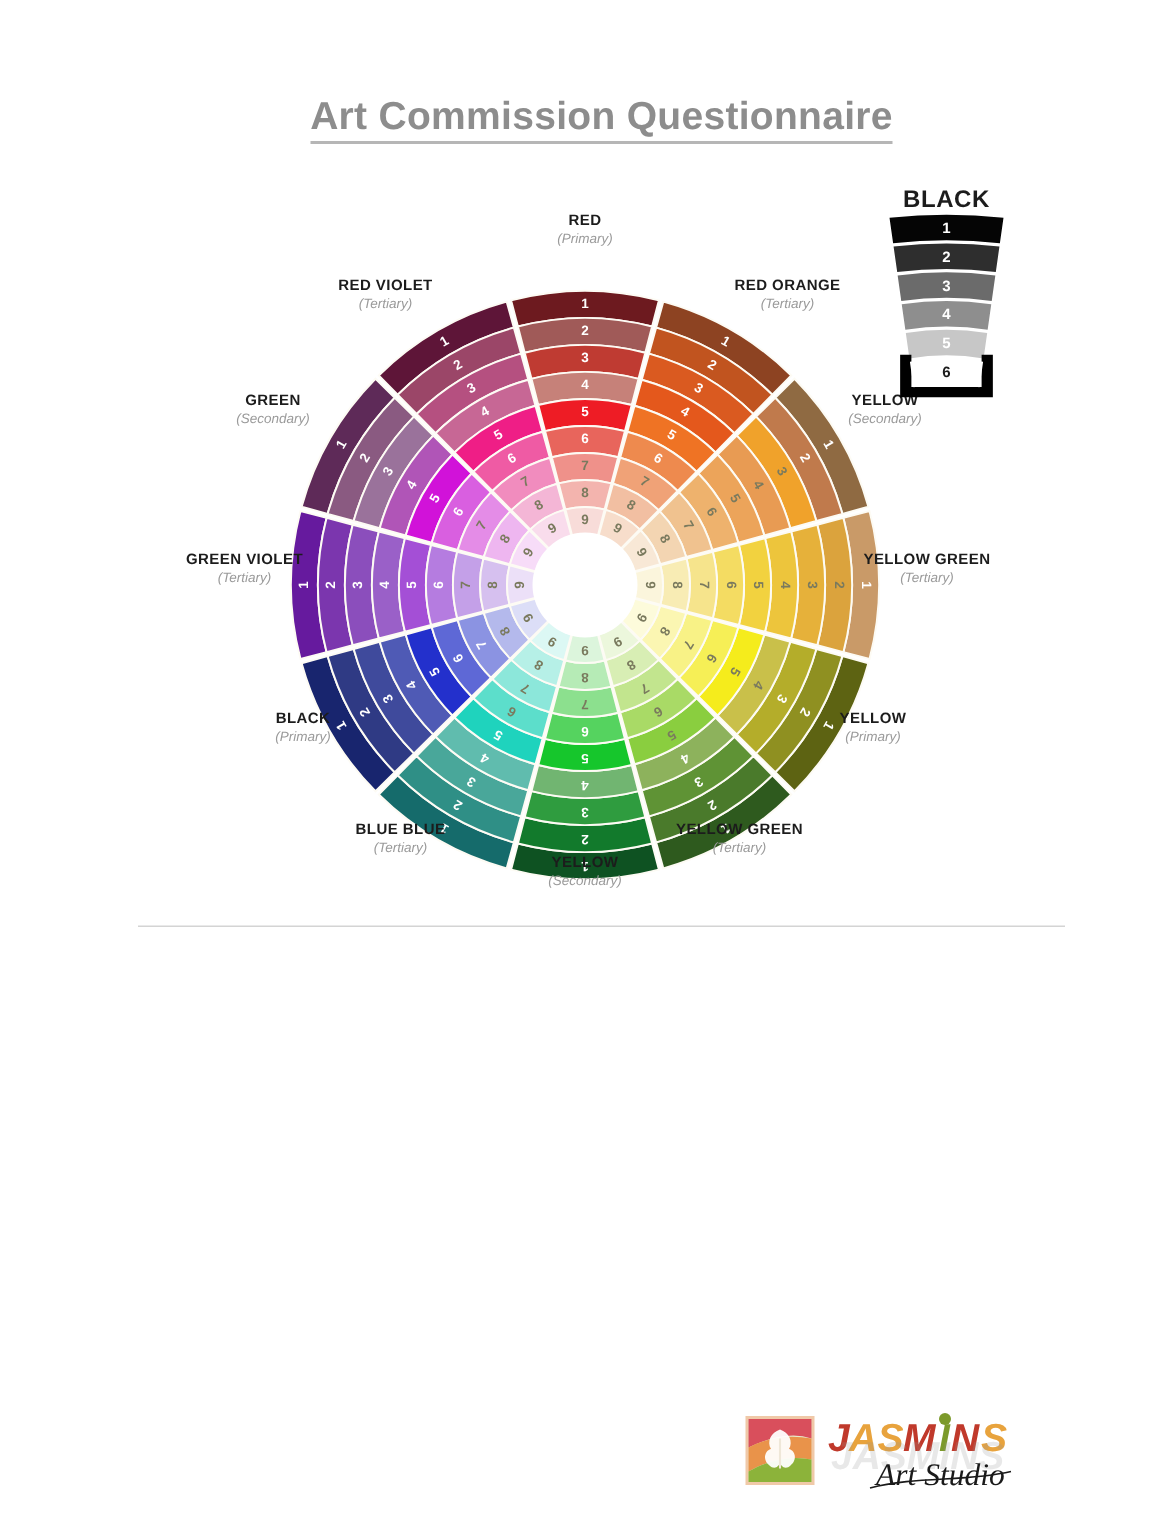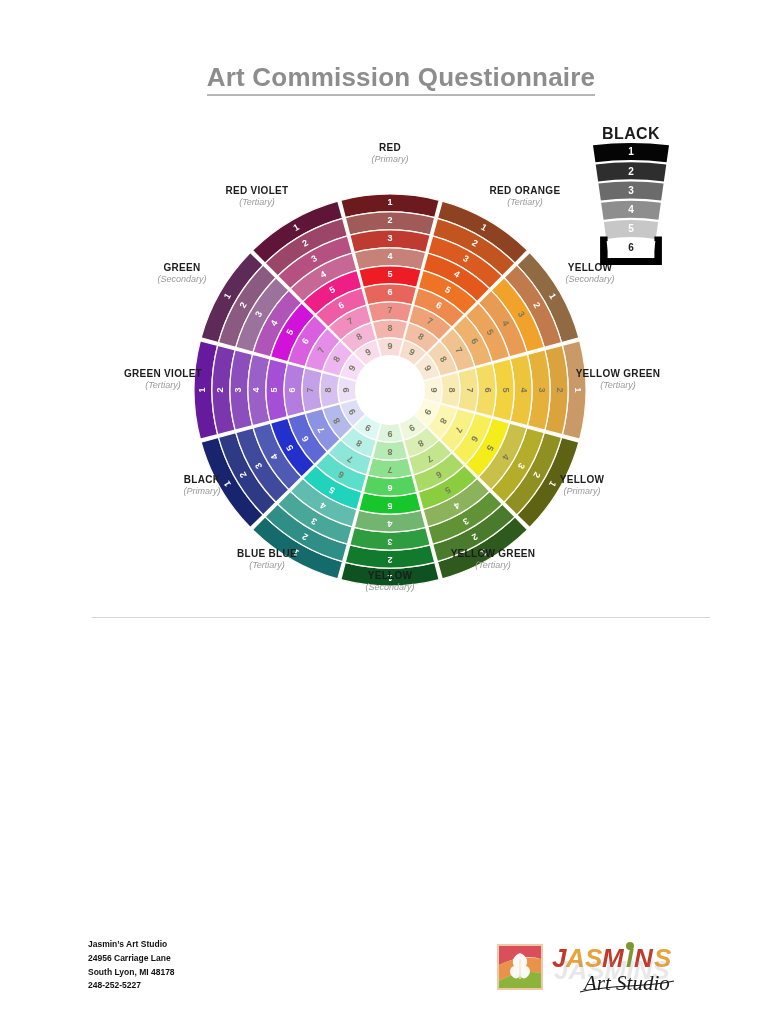--- a/index.html
+++ b/index.html
@@ -567,26 +567,20 @@
           <path d="M30.5929203539823 100.2 Q55 96 79.4070796460177 100.2
                L77 117.2 Q55 113 33 117.2 Z" fill="#ffffff"></path>
           <text x="55" y="107.7" class="bs-num" fill="#1c1c1c">6</text>
         </svg>
     </div>
 
   </div>
 
   <div class="rule"></div>
 
-  <div class="addr">
-    <div>Jasmin’s Art Studio</div>
-    <div>24956 Carriage Lane</div>
-    <div>South Lyon, MI 48178</div>
-    <div>248-252-5227</div>
-  </div>
 
   <div class="logo">
     <svg class="logo-mark" viewBox="0 0 48 48" xmlns="http://www.w3.org/2000/svg">
       <rect x="1" y="1" width="46" height="46" fill="#f0c9a8"></rect>
       <rect x="3" y="3" width="42" height="42" fill="#e7eacb"></rect>
       <path d="M3 3 H45 V16 Q28 10 3 22 Z" fill="#d94f5c"></path>
       <path d="M3 22 Q22 12 45 16 V30 Q24 26 3 38 Z" fill="#e9934a"></path>
       <path d="M3 38 Q24 26 45 30 V45 H3 Z" fill="#8cb33a"></path>
       <path d="M24 10 C30 12 33 18 30 23 C34 24 36 30 31 34 C28 37 24 35 24 31 C24 35 20 37 17 34 C12 30 14 24 18 23 C15 18 18 12 24 10 Z" fill="#ffffff" opacity="0.94"></path>
       <path d="M24 16 L24 36" stroke="#efe7d8" stroke-width="1.4" fill="none"></path>

